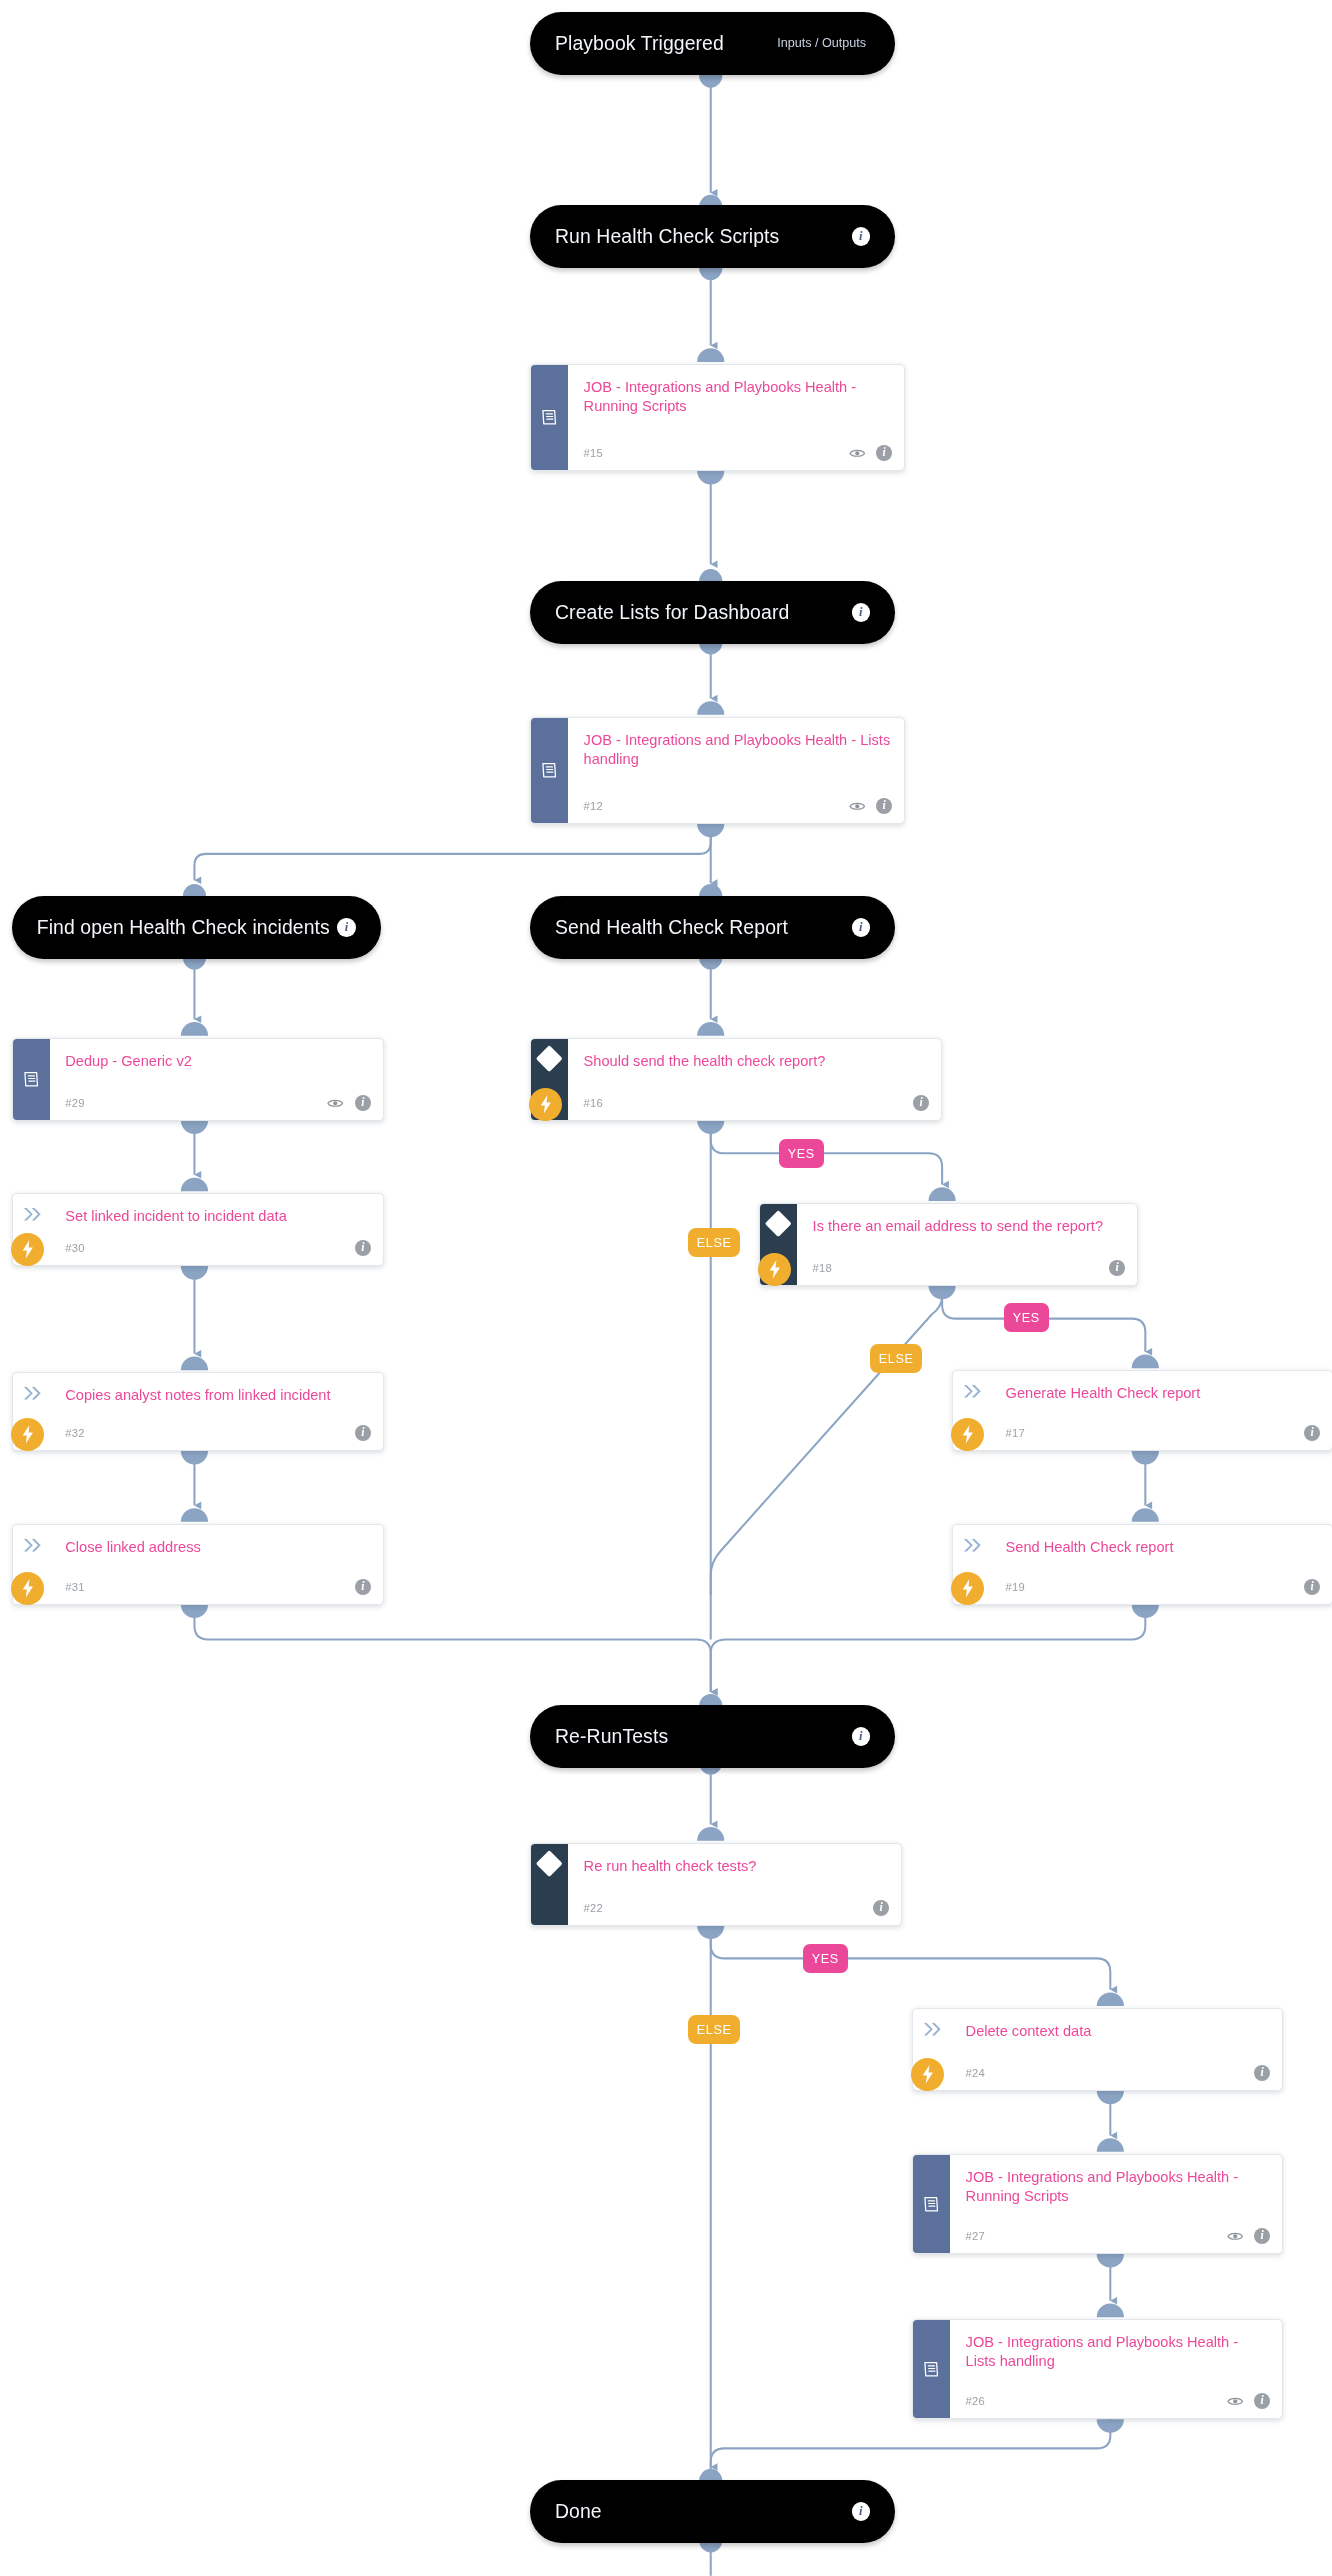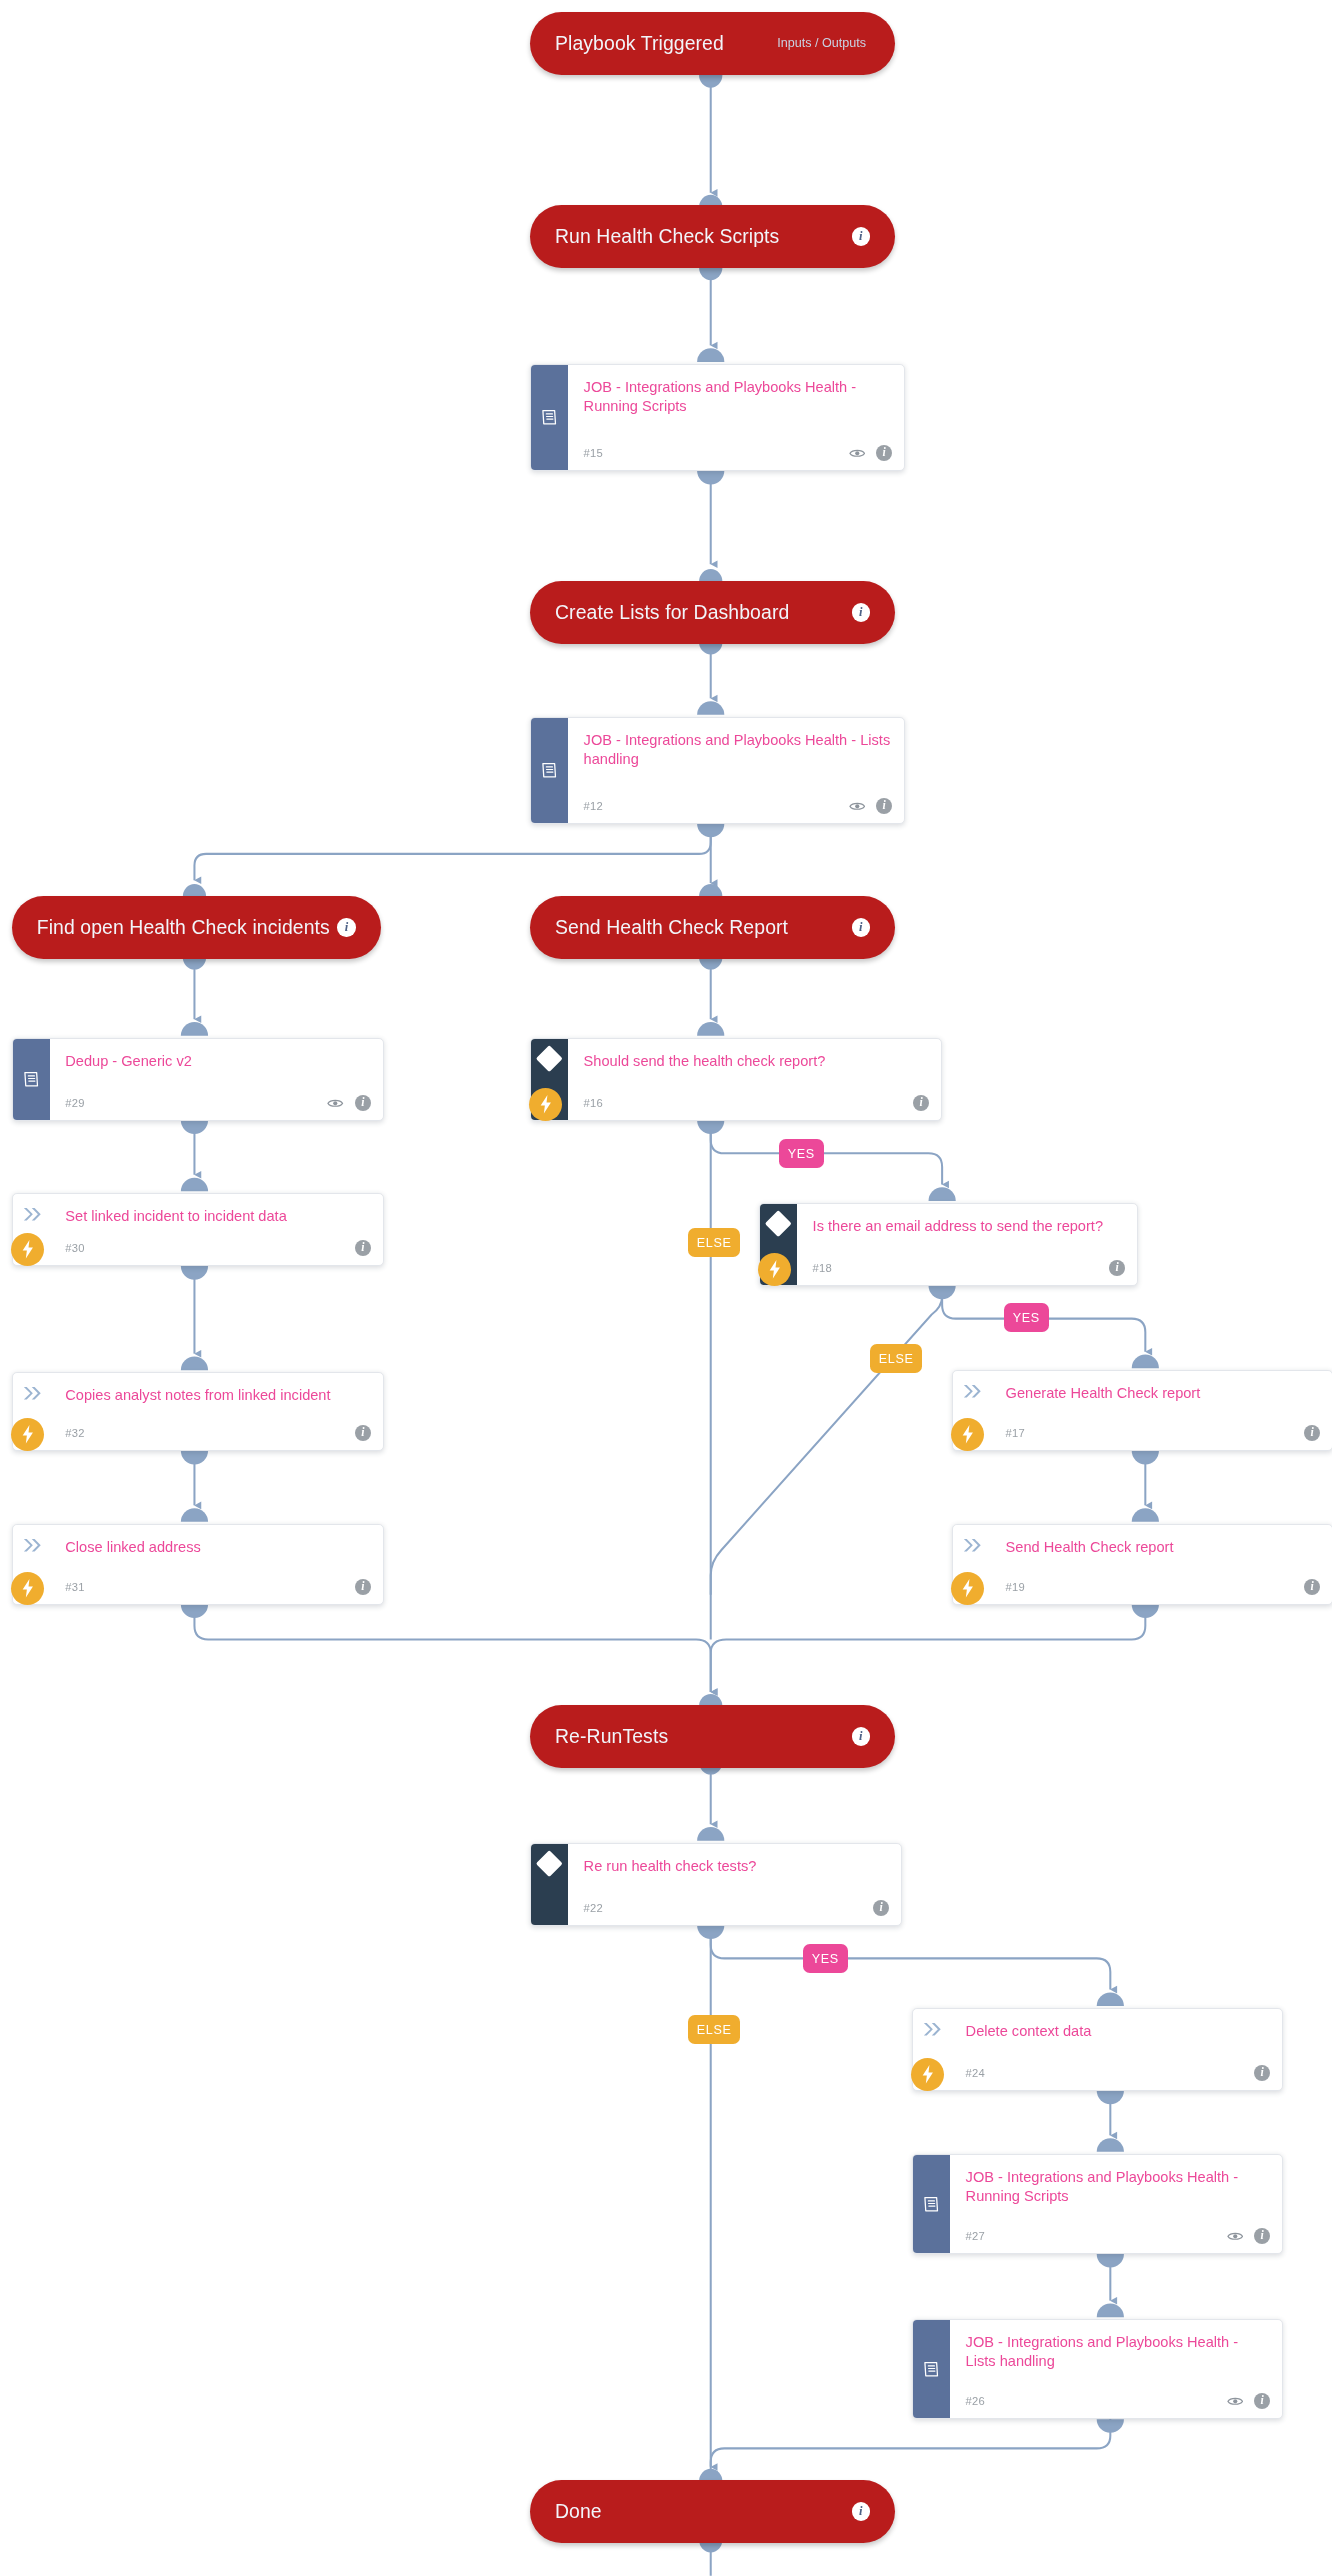--- a/index.html
+++ b/index.html
@@ -15,21 +15,21 @@
     background:#ffffff;
     overflow:hidden;
   }
   #wires{position:absolute;left:0;top:0;width:1332px;height:2576px;}
 
   
   .pill{
     position:absolute;
     box-sizing:border-box;
     height:63px;
-    background:#b91c1c;
+    background:#000000;
     border-radius:33px;
     box-shadow:0 2.9px 4.9px rgba(0,0,0,.22);
     display:flex;
     align-items:center;
     padding:0 25px;
     color:#ffffff;
   }
   .pill .pill-title{
     font-size:19.4px;
     letter-spacing:0.1px;
@@ -146,21 +146,21 @@
     min-width:41px;
     border-radius:6.8px;
     display:flex;align-items:center;justify-content:center;
     color:#ffffff;
     font-size:12.6px;
     letter-spacing:0.6px;
     padding:0 8.8px;
     z-index:8;
   }
   .blabel.yes{background:#ec4899;}
-  .blabel.else{background:#f0ad2e;}
+  .blabel.else{background:#f0ad2e;border-radius:8px;}
 </style>
 </head>
 <body>
 
 <div id="canvas">
 
   <svg id="wires" viewBox="0 0 1370 2649" xmlns="http://www.w3.org/2000/svg">
     <defs>
       <marker id="arw" markerWidth="9" markerHeight="9" refX="4.2" refY="7.6" orient="auto" markerUnits="userSpaceOnUse">
         <path d="M0.4,0.6 L4.3,7.9 L8.2,0.6 Z" fill="#8ba4c4"></path>

